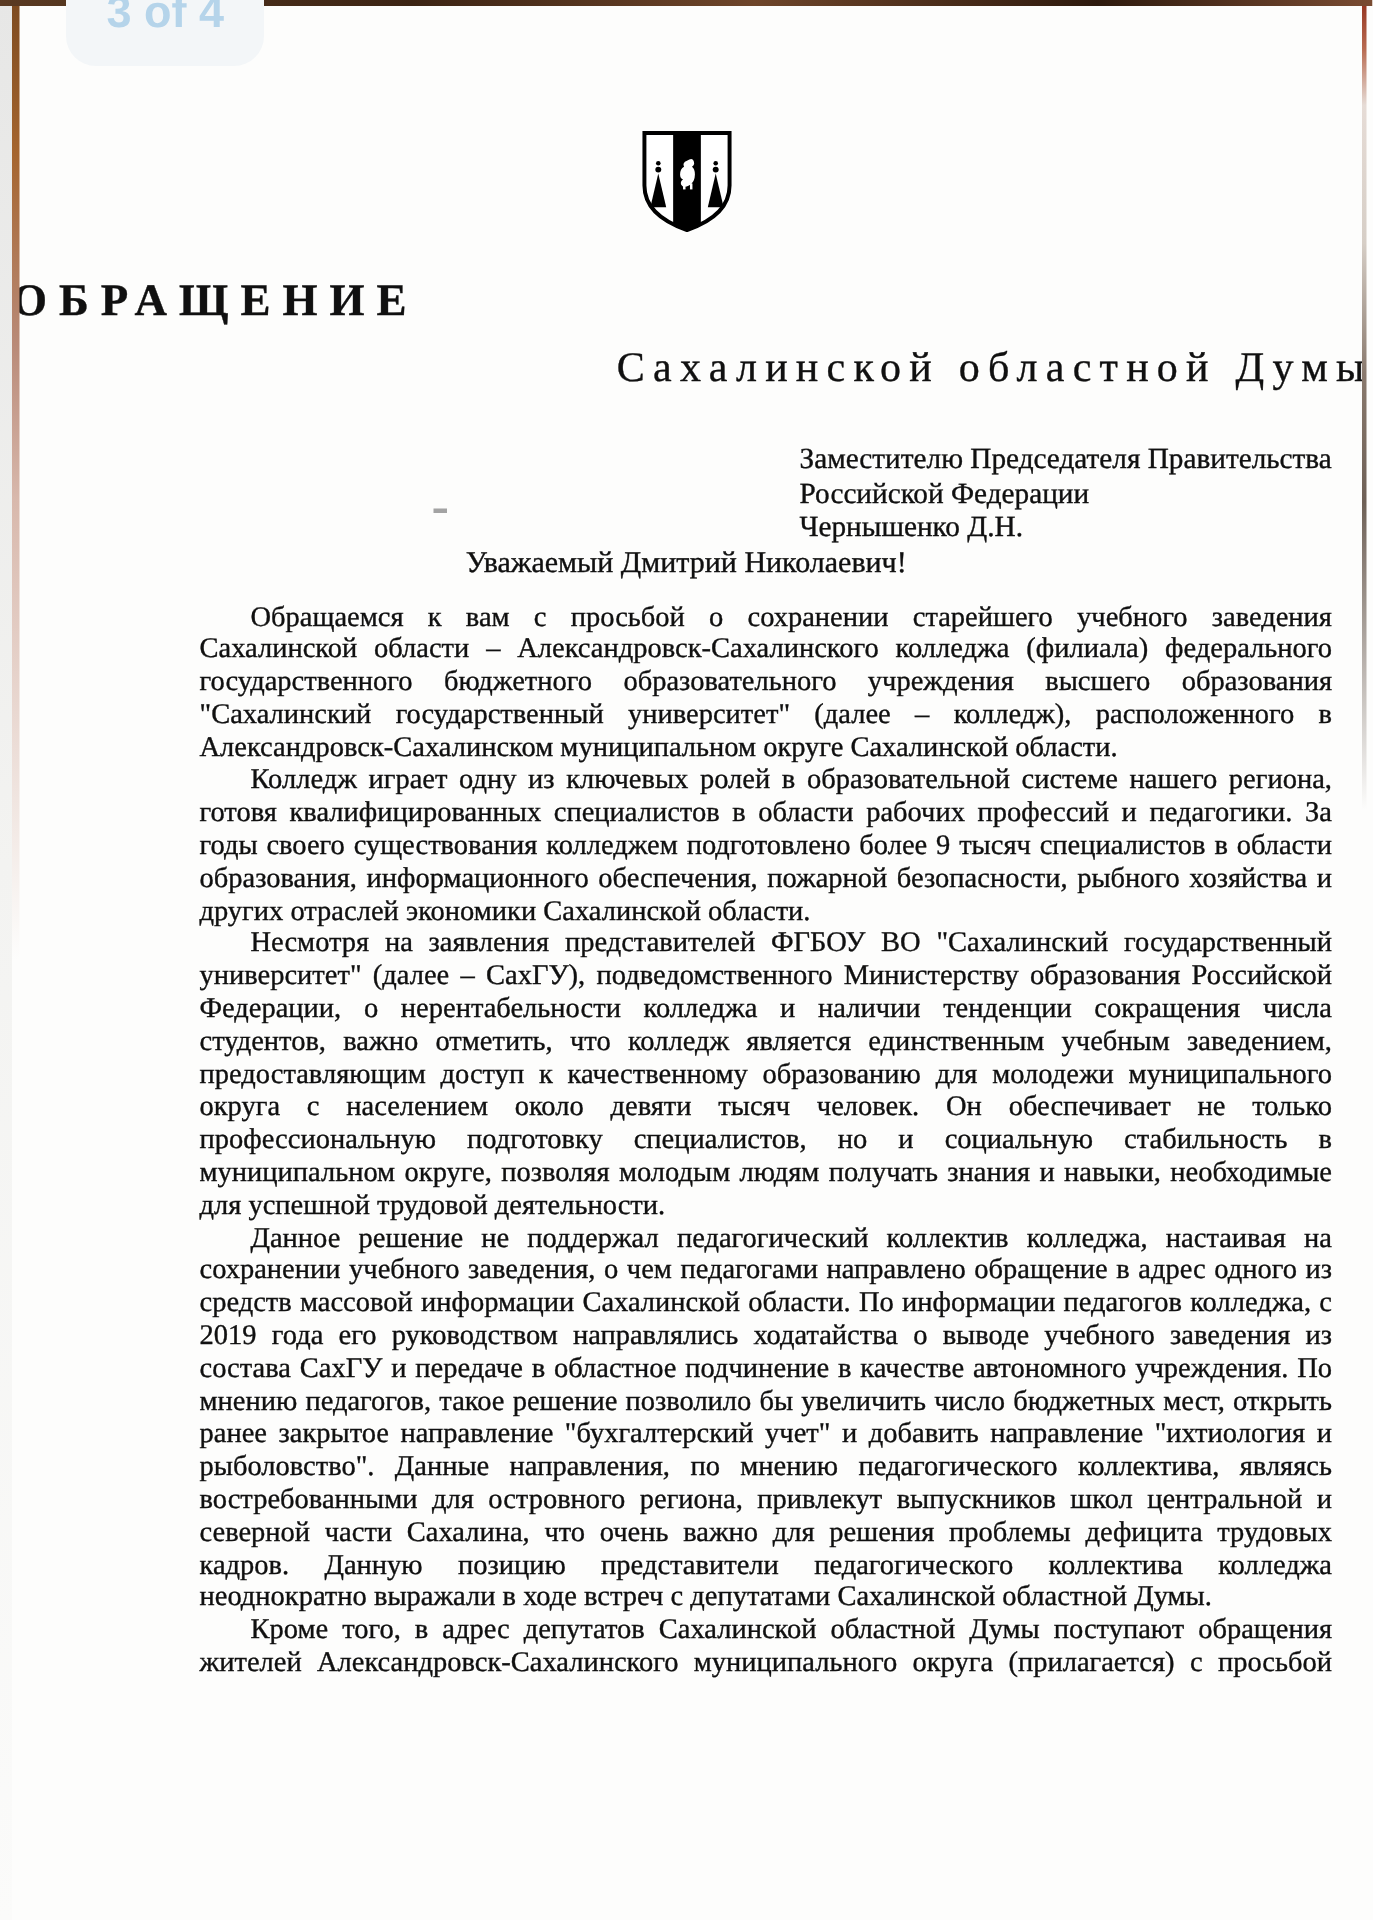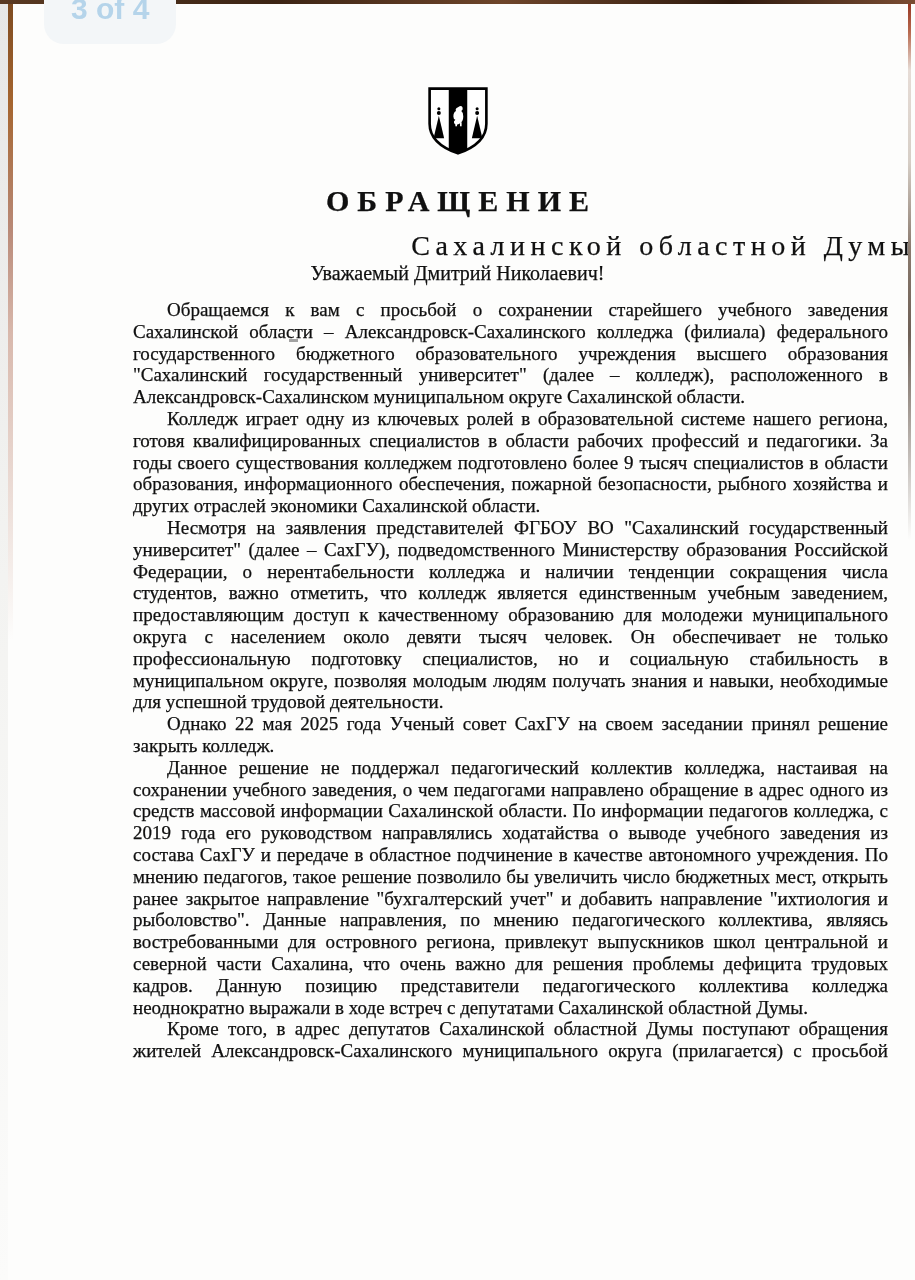--- a/index.html
+++ b/index.html
@@ -24,21 +24,21 @@
     border-radius:20px; background:#f3f6f8;
     display:flex; align-items:center; justify-content:center;
     font-family:"Liberation Sans","DejaVu Sans",sans-serif;
     font-size:30px; font-weight:bold; color:#b5d4ea;
   }
 
   .page { position:absolute; inset:0; padding-top:84px; z-index:1; -webkit-text-stroke:0.25px; }
 
   .emblem { display:block; margin:0 auto; }
 
-  .title { text-align:center; margin-top:26px; font-size:30px; font-weight:bold;
+  .title { margin-top:26px; font-size:30px; font-weight:bold;
            letter-spacing:8px; padding-left:8px; }
   .subtitle { text-align:right; margin-top:12px; font-size:28px;
               letter-spacing:5.5px; padding-left:5.5px; }
 
   .addressee { margin:34px 0 0 533px; font-size:19.5px; line-height:22.5px; }
 
   .salutation { text-align:center; font-size:20px; }
 
   .body-text { margin:14px 27px 0 133px; font-size:19px; line-height:21.8px;
                text-align:justify;font-family:Liberation Serif, serif; }
@@ -83,26 +83,30 @@
     <g fill="#000000">
       <path d="M71,82 L87,82 L79,48 Z"></path>
       <circle cx="79" cy="44" r="3"></circle>
       <circle cx="79" cy="37.5" r="2.3"></circle>
     </g>
   </svg>
 
   <div class="title">ОБРАЩЕНИЕ</div>
   <div class="subtitle">Сахалинской областной Думы</div>
 
+  <div class="addressee">
+    <div>Заместителю Председателя Правительства</div>
+    <div>Российской Федерации</div>
+    <div>Чернышенко Д.Н.</div>
+  </div>
 
   <div class="salutation">Уважаемый Дмитрий Николаевич!</div>
 
   <div class="body-text">
     <p>Обращаемся к вам с просьбой о сохранении старейшего учебного заведения Сахалинской области – Александровск-Сахалинского колледжа (филиала) федерального государственного бюджетного образовательного учреждения высшего образования "Сахалинский государственный университет" (далее – колледж), расположенного в Александровск-Сахалинском муниципальном округе Сахалинской области.</p>
     <p>Колледж играет одну из ключевых ролей в образовательной системе нашего региона, готовя квалифицированных специалистов в области рабочих профессий и педагогики. За годы своего существования колледжем подготовлено более 9 тысяч специалистов в области образования, информационного обеспечения, пожарной безопасности, рыбного хозяйства и других отраслей экономики Сахалинской области.</p>
     <p>Несмотря на заявления представителей ФГБОУ ВО "Сахалинский государственный университет" (далее – СахГУ), подведомственного Министерству образования Российской Федерации, о нерентабельности колледжа и наличии тенденции сокращения числа студентов, важно отметить, что колледж является единственным учебным заведением, предоставляющим доступ к качественному образованию для молодежи муниципального округа с населением около девяти тысяч человек. Он обеспечивает не только профессиональную подготовку специалистов, но и социальную стабильность в муниципальном округе, позволяя молодым людям получать знания и навыки, необходимые для успешной трудовой деятельности.</p>
-    <p>Однако 22 мая 2025 года Ученый совет СахГУ на своем заседании принял решение закрыть колледж.</p>
     <p>Данное решение не поддержал педагогический коллектив колледжа, настаивая на сохранении учебного заведения, о чем педагогами направлено обращение в адрес одного из средств массовой информации Сахалинской области. По информации педагогов колледжа, с 2019 года его руководством направлялись ходатайства о выводе учебного заведения из состава СахГУ и передаче в областное подчинение в качестве автономного учреждения. По мнению педагогов, такое решение позволило бы увеличить число бюджетных мест, открыть ранее закрытое направление "бухгалтерский учет" и добавить направление "ихтиология и рыболовство". Данные направления, по мнению педагогического коллектива, являясь востребованными для островного региона, привлекут выпускников школ центральной и северной части Сахалина, что очень важно для решения проблемы дефицита трудовых кадров. Данную позицию представители педагогического коллектива колледжа неоднократно выражали в ходе встреч с депутатами Сахалинской областной Думы.</p>
     <p class="continued">Кроме того, в адрес депутатов Сахалинской областной Думы поступают обращения жителей Александровск-Сахалинского муниципального округа (прилагается) с просьбой</p>
   </div>
 
   <div class="speck"></div>
 </div>
 
 </body></html>

